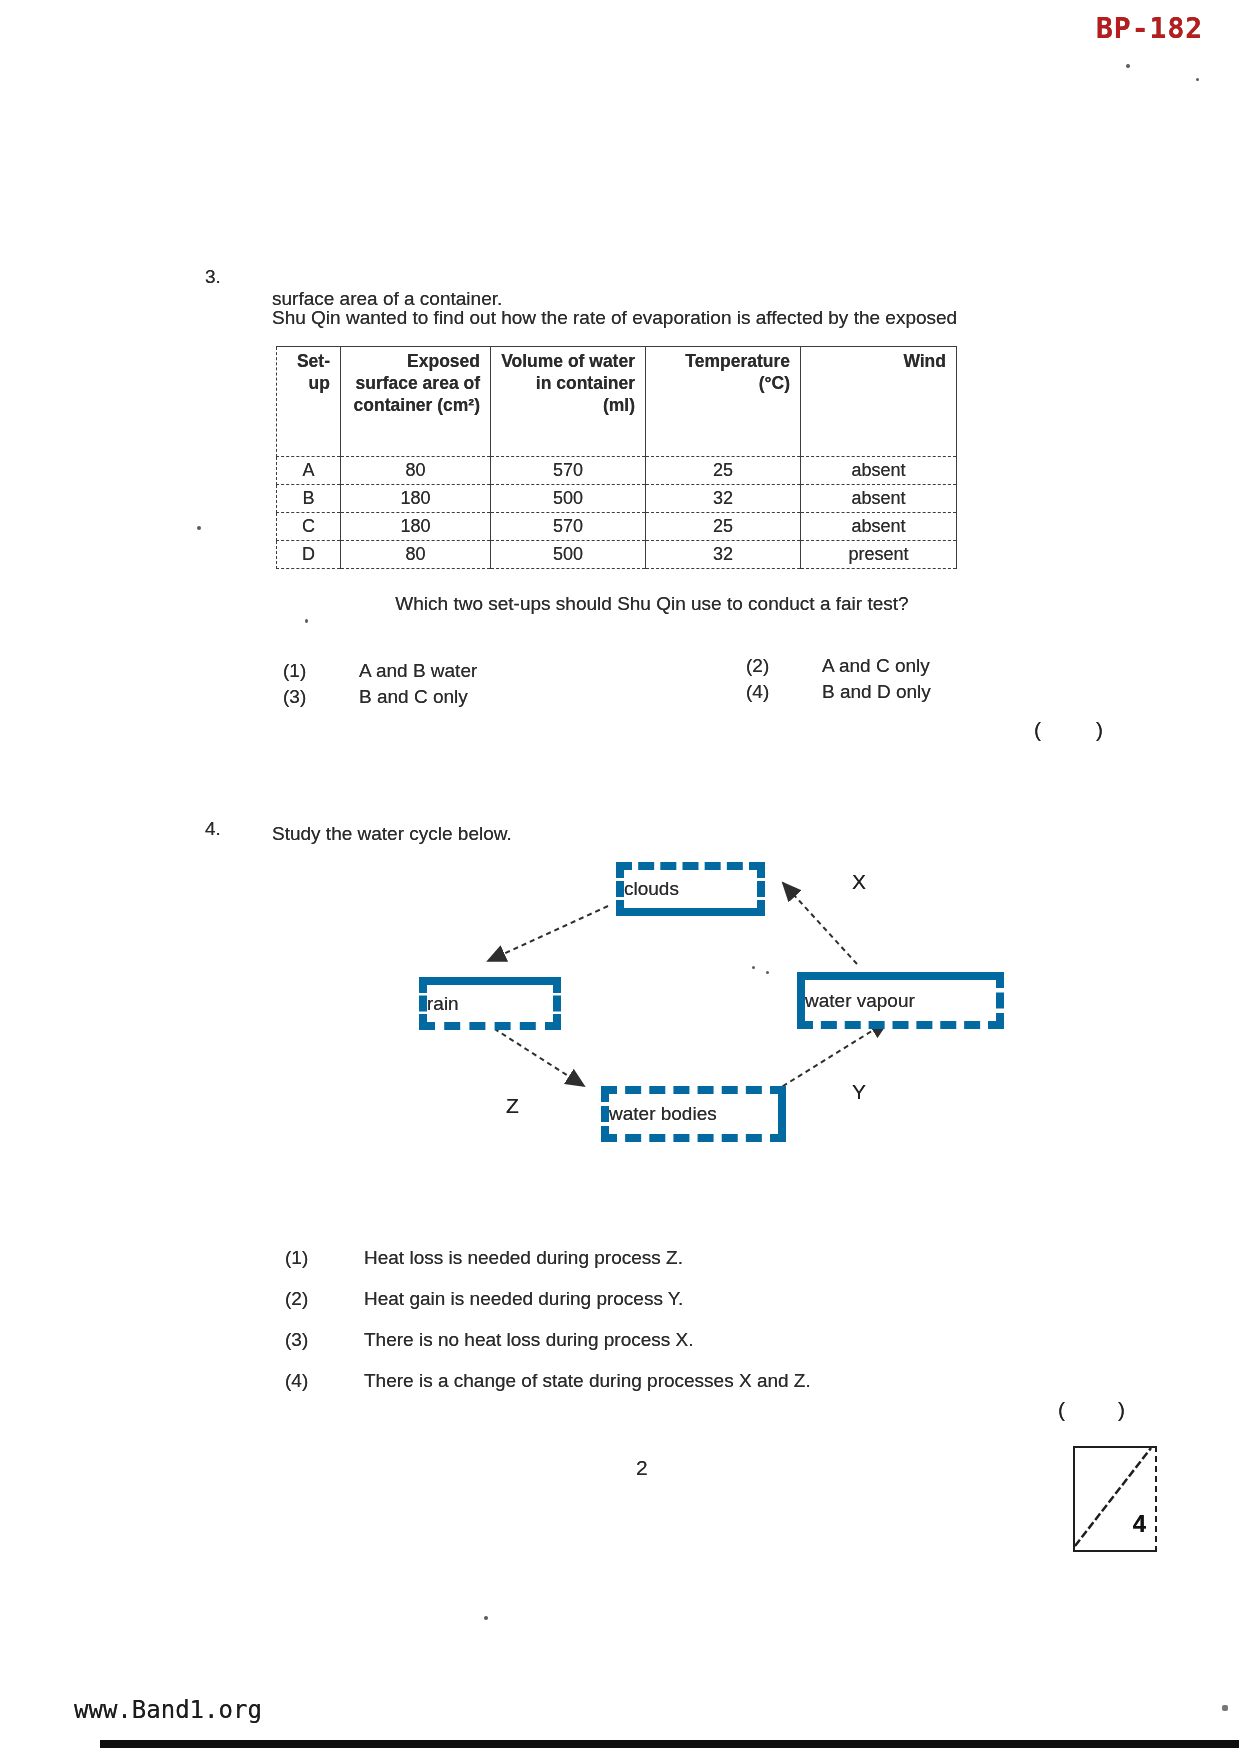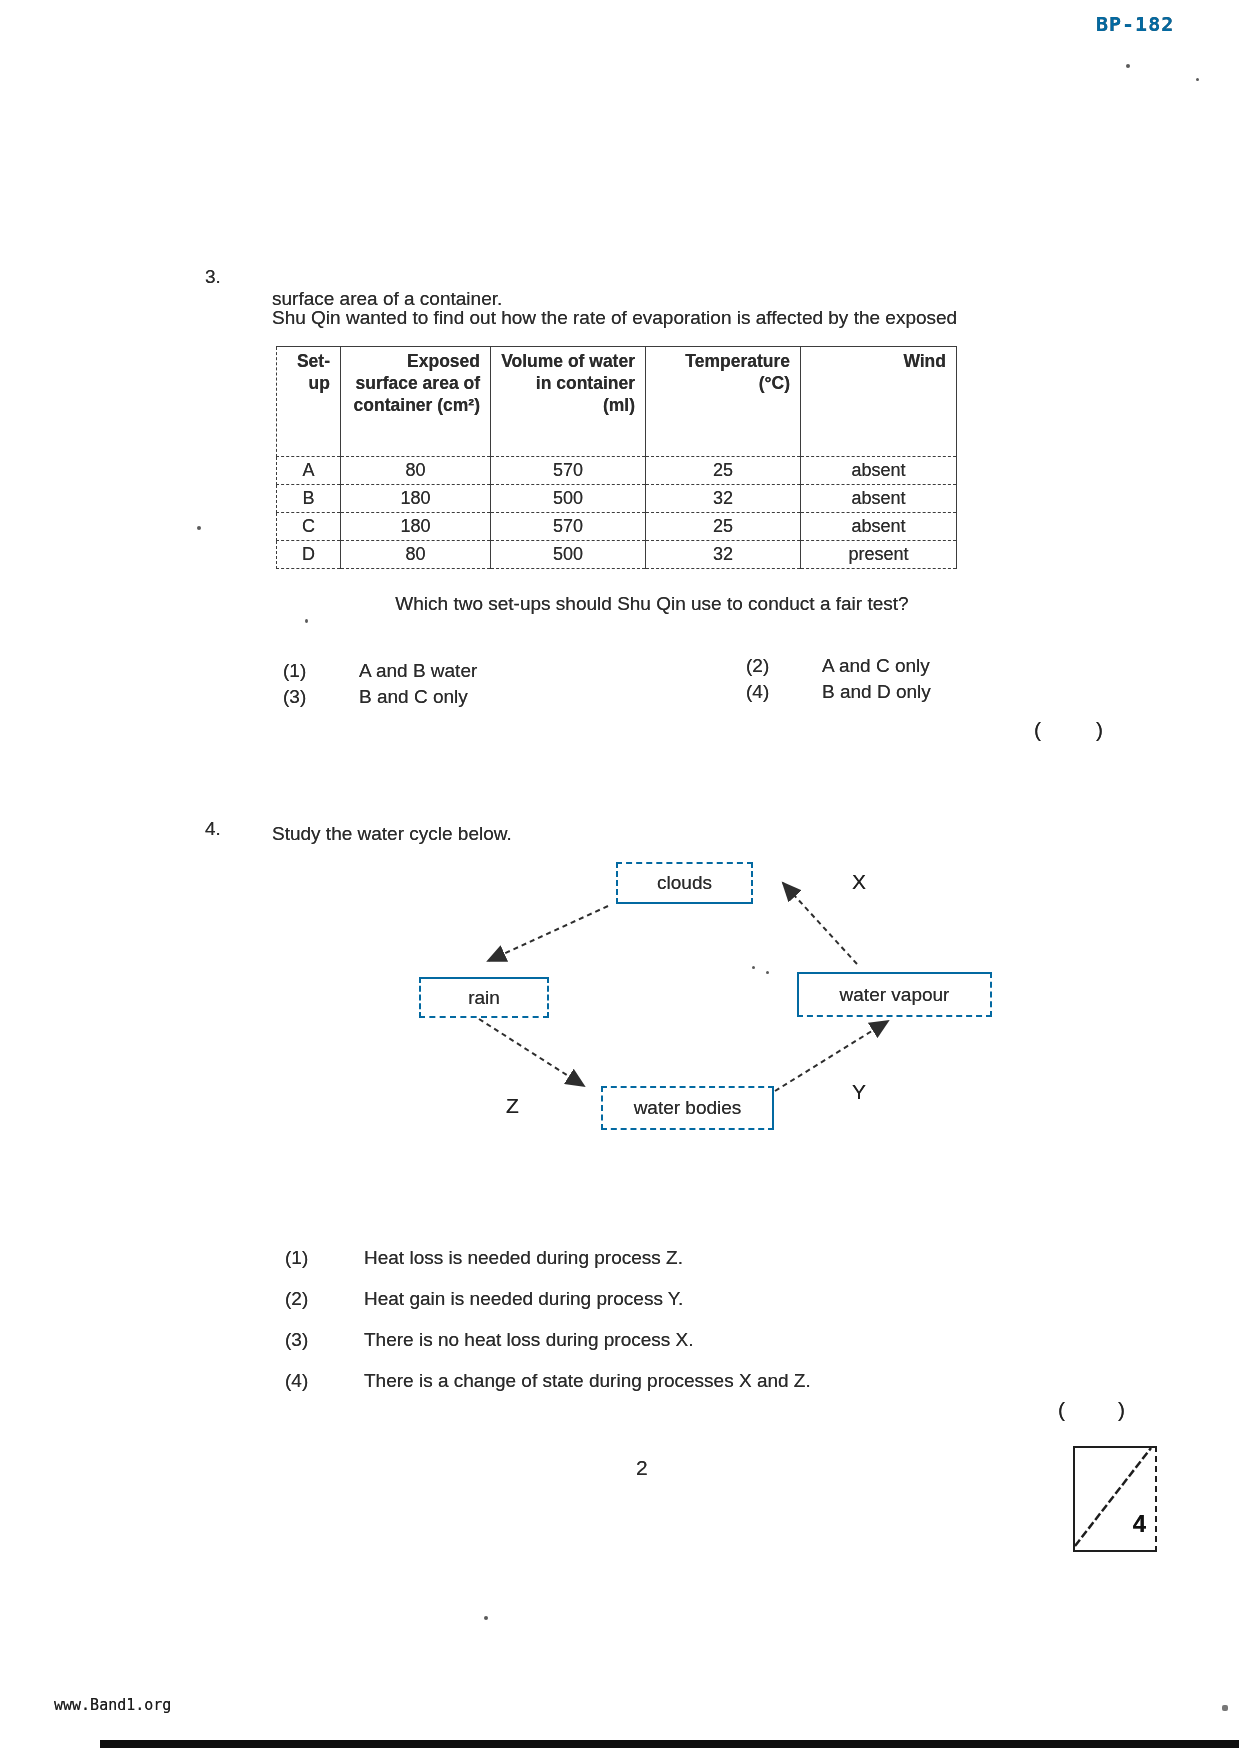--- a/index.html
+++ b/index.html
@@ -4,47 +4,47 @@
 <style>
   html,body{margin:0;padding:0;background:#e8e8e8;}
   #page{
     position:relative;width:1239px;height:1754px;background:#ffffff;
     font-family:"Liberation Sans",sans-serif;color:#2b2b2b;overflow:hidden;
     text-shadow:0 0 .5px rgba(43,43,43,.85);
   }
   .abs{position:absolute;}
   .t19{font-size:19px;line-height:31px;}
   .qnum{font-size:19px;}
-  .page-code{font-family:"DejaVu Sans Mono",monospace;font-weight:bold;font-size:20px;letter-spacing:1px;color:#0369a1;}
+  .page-code{font-family:"DejaVu Sans Mono",monospace;font-weight:bold;font-size:28px;letter-spacing:1px;color:#b91c1c;}
   
   #q3-table{position:absolute;left:276px;top:346px;width:680px;border-collapse:collapse;table-layout:fixed;}
   #q3-table th,#q3-table td{border:1.7px solid #3d3d3d;overflow:hidden;}
   #q3-table th{font-size:17.5px;font-weight:bold;vertical-align:top;text-align:right;padding:3px 10px 0 10px;line-height:22px;height:106px;border-bottom-style:dashed;}
   #q3-table td{font-size:18px;text-align:center;vertical-align:middle;height:27px;padding:0;border-top-style:dashed;border-bottom-style:dashed;}
   #q3-table th:first-child,#q3-table td:first-child{border-left-style:dashed;}
   #q3-table th:nth-child(3),#q3-table td:nth-child(3){border-left-style:dashed;}
   
   .opt{position:absolute;display:flex;font-size:19px;line-height:24px;}
   .opt .n{display:inline-block;width:76px;flex:0 0 76px;}
   .stmt .n{width:79px;flex:0 0 79px;}
   .brk{position:absolute;font-size:21px;color:#222;}
   
   #diagram{position:absolute;left:400px;top:850px;width:600px;height:300px;}
-  .dbox{position:absolute;border:2px solid #0369a1;display:flex;align-items:center;justify-content:center;font-size:19px;background:#fff;}
+  .dbox{position:absolute;border:8px solid #0369a1;display:flex;align-items:center;font-size:19px;background:#fff;}
   .dbox.clouds{border-style:dashed dashed solid dashed;}
   .dbox.rain{border-style:solid dashed dashed dashed;}
   .dbox.vapour{border-style:solid dashed dashed solid;}
   .dbox.bodies{border-style:dashed solid dashed dashed;}
   .dlabel{position:absolute;font-size:21px;color:#202020;}
   
   .speck{position:absolute;background:#5a5a5a;border-radius:50%;}
   #corner-box{position:absolute;left:1073px;top:1446px;width:80px;height:102px;border:2.5px solid #1e1e1e;border-right-style:dashed;border-bottom-style:solid;}
   #corner-box .num{position:absolute;right:9px;bottom:12px;font-size:24px;font-weight:bold;color:#111;}
   #footer-bar{position:absolute;left:100px;top:1740px;width:1139px;height:8px;background:#0e0e0e;}
-  #footer-url{position:absolute;left:54px;top:1696px;font-family:"DejaVu Sans Mono",monospace;font-size:15px;color:#1c1c1c;}
+  #footer-url{position:absolute;left:74px;top:1696px;font-family:"DejaVu Sans Mono",monospace;font-size:24px;color:#1c1c1c;}
   #page-number{position:absolute;left:636px;top:1456px;font-size:21px;}
 </style>
 </head>
 <body>
 
 <div id="page">
 
   <div class="abs page-code" style="left:1096px;top:12px;">BP-182</div>
   <div class="speck" style="left:1126px;top:64px;width:4px;height:4px;"></div>
   <div class="speck" style="left:1196px;top:78px;width:3px;height:3px;"></div>

